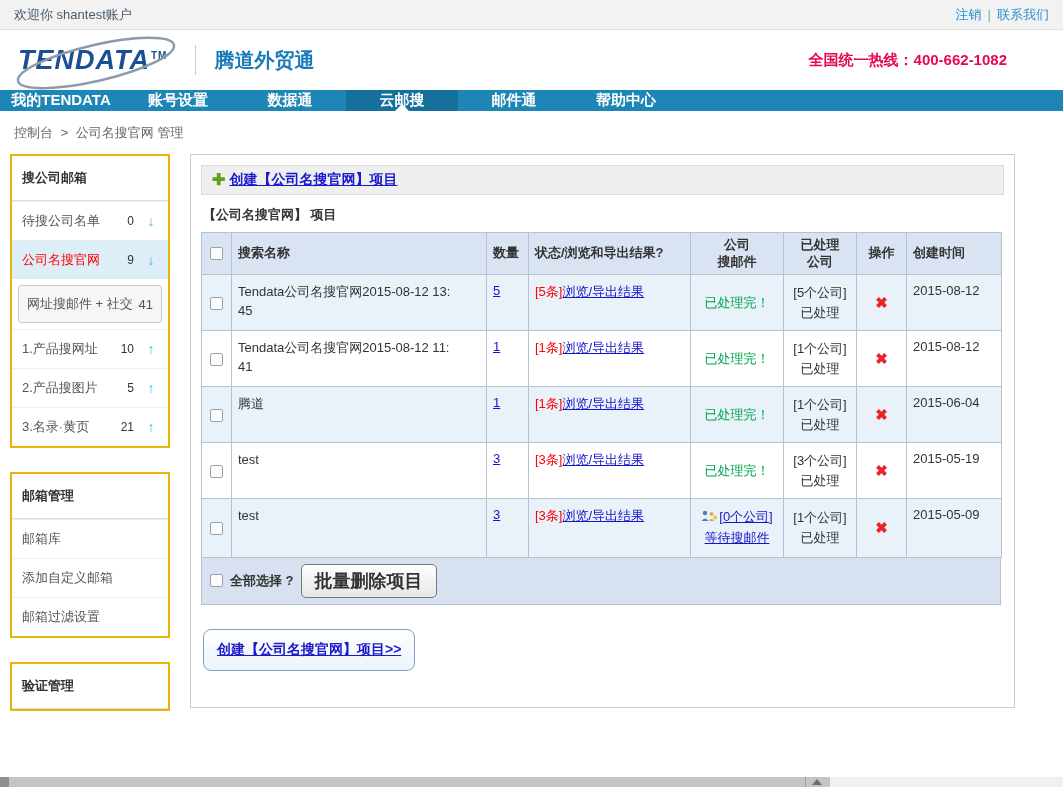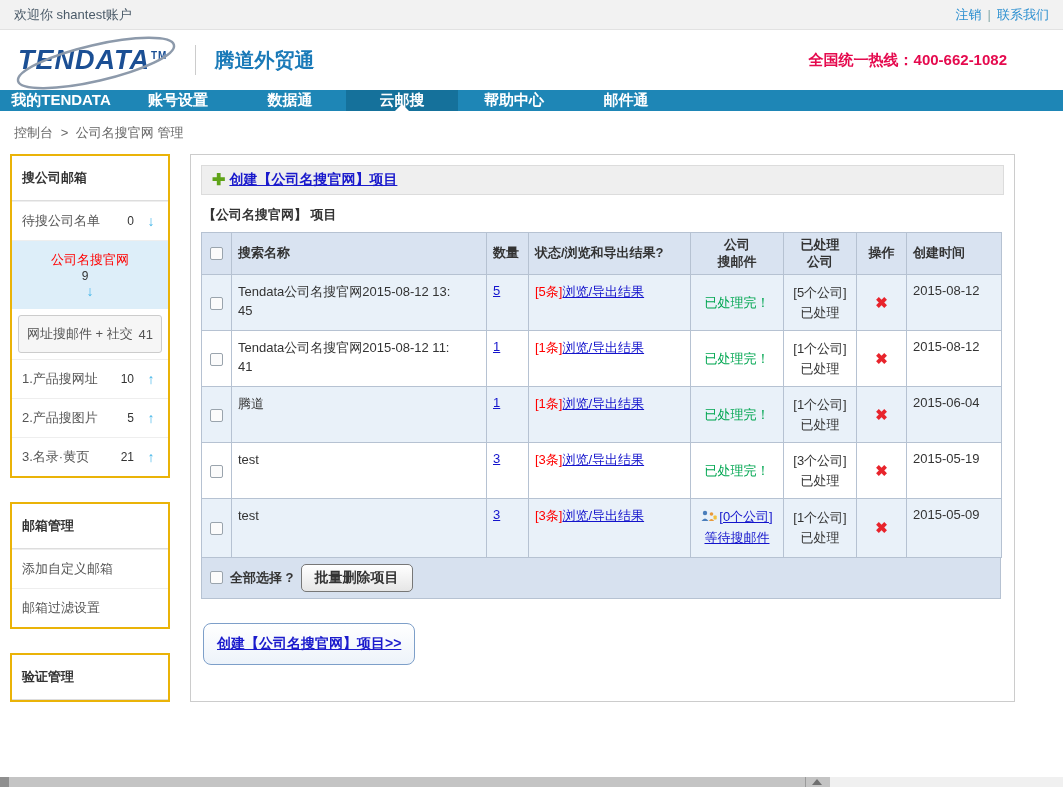--- a/index.html
+++ b/index.html
@@ -50,21 +50,21 @@
   .sidebar { width: 160px; flex: none; margin-right: 20px; }
   .side-box { background: #fff; border: 2px solid #eab308; margin-bottom: 24px; }
   .side-head { padding: 13px 10px; font-weight: bold; font-size: 13px; color: #333; border-bottom: 1px solid #ddd; }
   .side-item { display: flex; align-items: center; padding: 10px 10px; font-size: 13px;
                color: #555; border-top: 1px solid #eee; cursor: pointer; }
   .side-item:first-of-type { border-top: none; }
   .si-label { flex: 1; }
   .si-count { color: #333; font-size: 12px; margin-right: 10px; }
   .si-count.wide { margin-right: 28px; }
   .si-arrow { width: 14px; text-align: center; color: #45b6e8; font-weight: bold; font-size: 14px; }
-  .side-item.active { background: #ddeef9; flex-direction: column; }
+  .side-item.active { background: #ddeef9; }
   .side-item.active .si-label { color: #ff0000; }
   .side-item.boxed { margin: 6px; padding: 9px 8px; background: #f6f6f6;
                      border: 1px solid #ccc; border-radius: 3px; color: #555; }
   .side-item.boxed .si-count { margin-right: 0; color: #555; font-size: 13px; }
 
   
   .main { width: 825px; flex: none; background: #fff; border: 1px solid #ccc;
           padding: 10px; min-height: 462px; }
   .create-bar { background: #efefef; border: 1px solid #dcdcdc; padding: 5px 10px;
                 display: flex; align-items: center; }
@@ -89,21 +89,21 @@
   .del { color: #e8242c; font-weight: bold; font-size: 15px; cursor: pointer; }
   .people-icon { vertical-align: -1px; margin-right: 2px; }
   .mail-cell { text-align: center; line-height: 1.6; }
 
   input[type="checkbox"] { appearance: none; -webkit-appearance: none; width: 13px; height: 13px;
     border: 1px solid #9aa4ad; background: #fbfbfb; border-radius: 2px; margin: 0; cursor: pointer; vertical-align: middle; }
 
   .tfoot-bar { width: 800px; background: #d7e1ef; border: 1px solid #b6c2d2; border-top: none;
                padding: 6px 8px; display: flex; align-items: center; gap: 7px; font-size: 13px; }
   .select-all-label { font-weight: bold; color: #333; }
-  .btn-batch { font-size: 14px; font-weight: bold; color: #333; padding: 4px 13px;
+  .btn-batch { font-size: 18px; font-weight: bold; color: #333; padding: 4px 13px;
                border: 1px solid #777; border-radius: 5px;
                background: linear-gradient(#ffffff, #e6e6e6); cursor: pointer;
                font-family: "Liberation Sans", sans-serif; }
   .btn-create { margin: 24px 0 26px 2px; padding: 11px 13px; border: 1px solid #7d9fc9;
                 border-radius: 8px; background: linear-gradient(#ffffff, #edf3fa); cursor: pointer;
                 font-family: Liberation Sans, sans-serif; }
   .btn-create span { color: #1a1acc; font-weight: bold; font-size: 14px; text-decoration: underline; }
 
   
   .scroll-strip { position: absolute; left: 0; bottom: 0; width: 1063px; height: 10px; background: #c4c4c4; }
@@ -144,24 +144,24 @@
   <div class="nav-item">
       <span>账号设置</span>
     </div>
   <div class="nav-item">
       <span>数据通</span>
     </div>
   <div class="nav-item active">
       <span>云邮搜</span>
     </div>
   <div class="nav-item">
+      <span>邮件通</span>
+    </div>
+  <div class="nav-item">
       <span>帮助中心</span>
-    </div>
-  <div class="nav-item">
-      <span>邮件通</span>
     </div>
 </div>
 
 <div class="breadcrumb">
   <span>控制台</span>
   <span>&gt;</span>
   <span>公司名搜官网 管理</span>
 </div>
 
 <div class="layout">
@@ -197,20 +197,23 @@
       <div class="side-item">
         <span class="si-label">3.名录·黄页</span>
         <span class="si-count">21</span>
         <span class="si-arrow">↑</span>
       </div>
     </div>
 
 
     <div class="side-box">
       <div class="side-head">邮箱管理</div>
+      <div class="side-item">
+        <span class="si-label">邮箱库</span>
+      </div>
       <div class="side-item">
         <span class="si-label">添加自定义邮箱</span>
       </div>
       <div class="side-item">
         <span class="si-label">邮箱过滤设置</span>
       </div>
     </div>
 
     <div class="side-box">
       <div class="side-head">验证管理</div>

